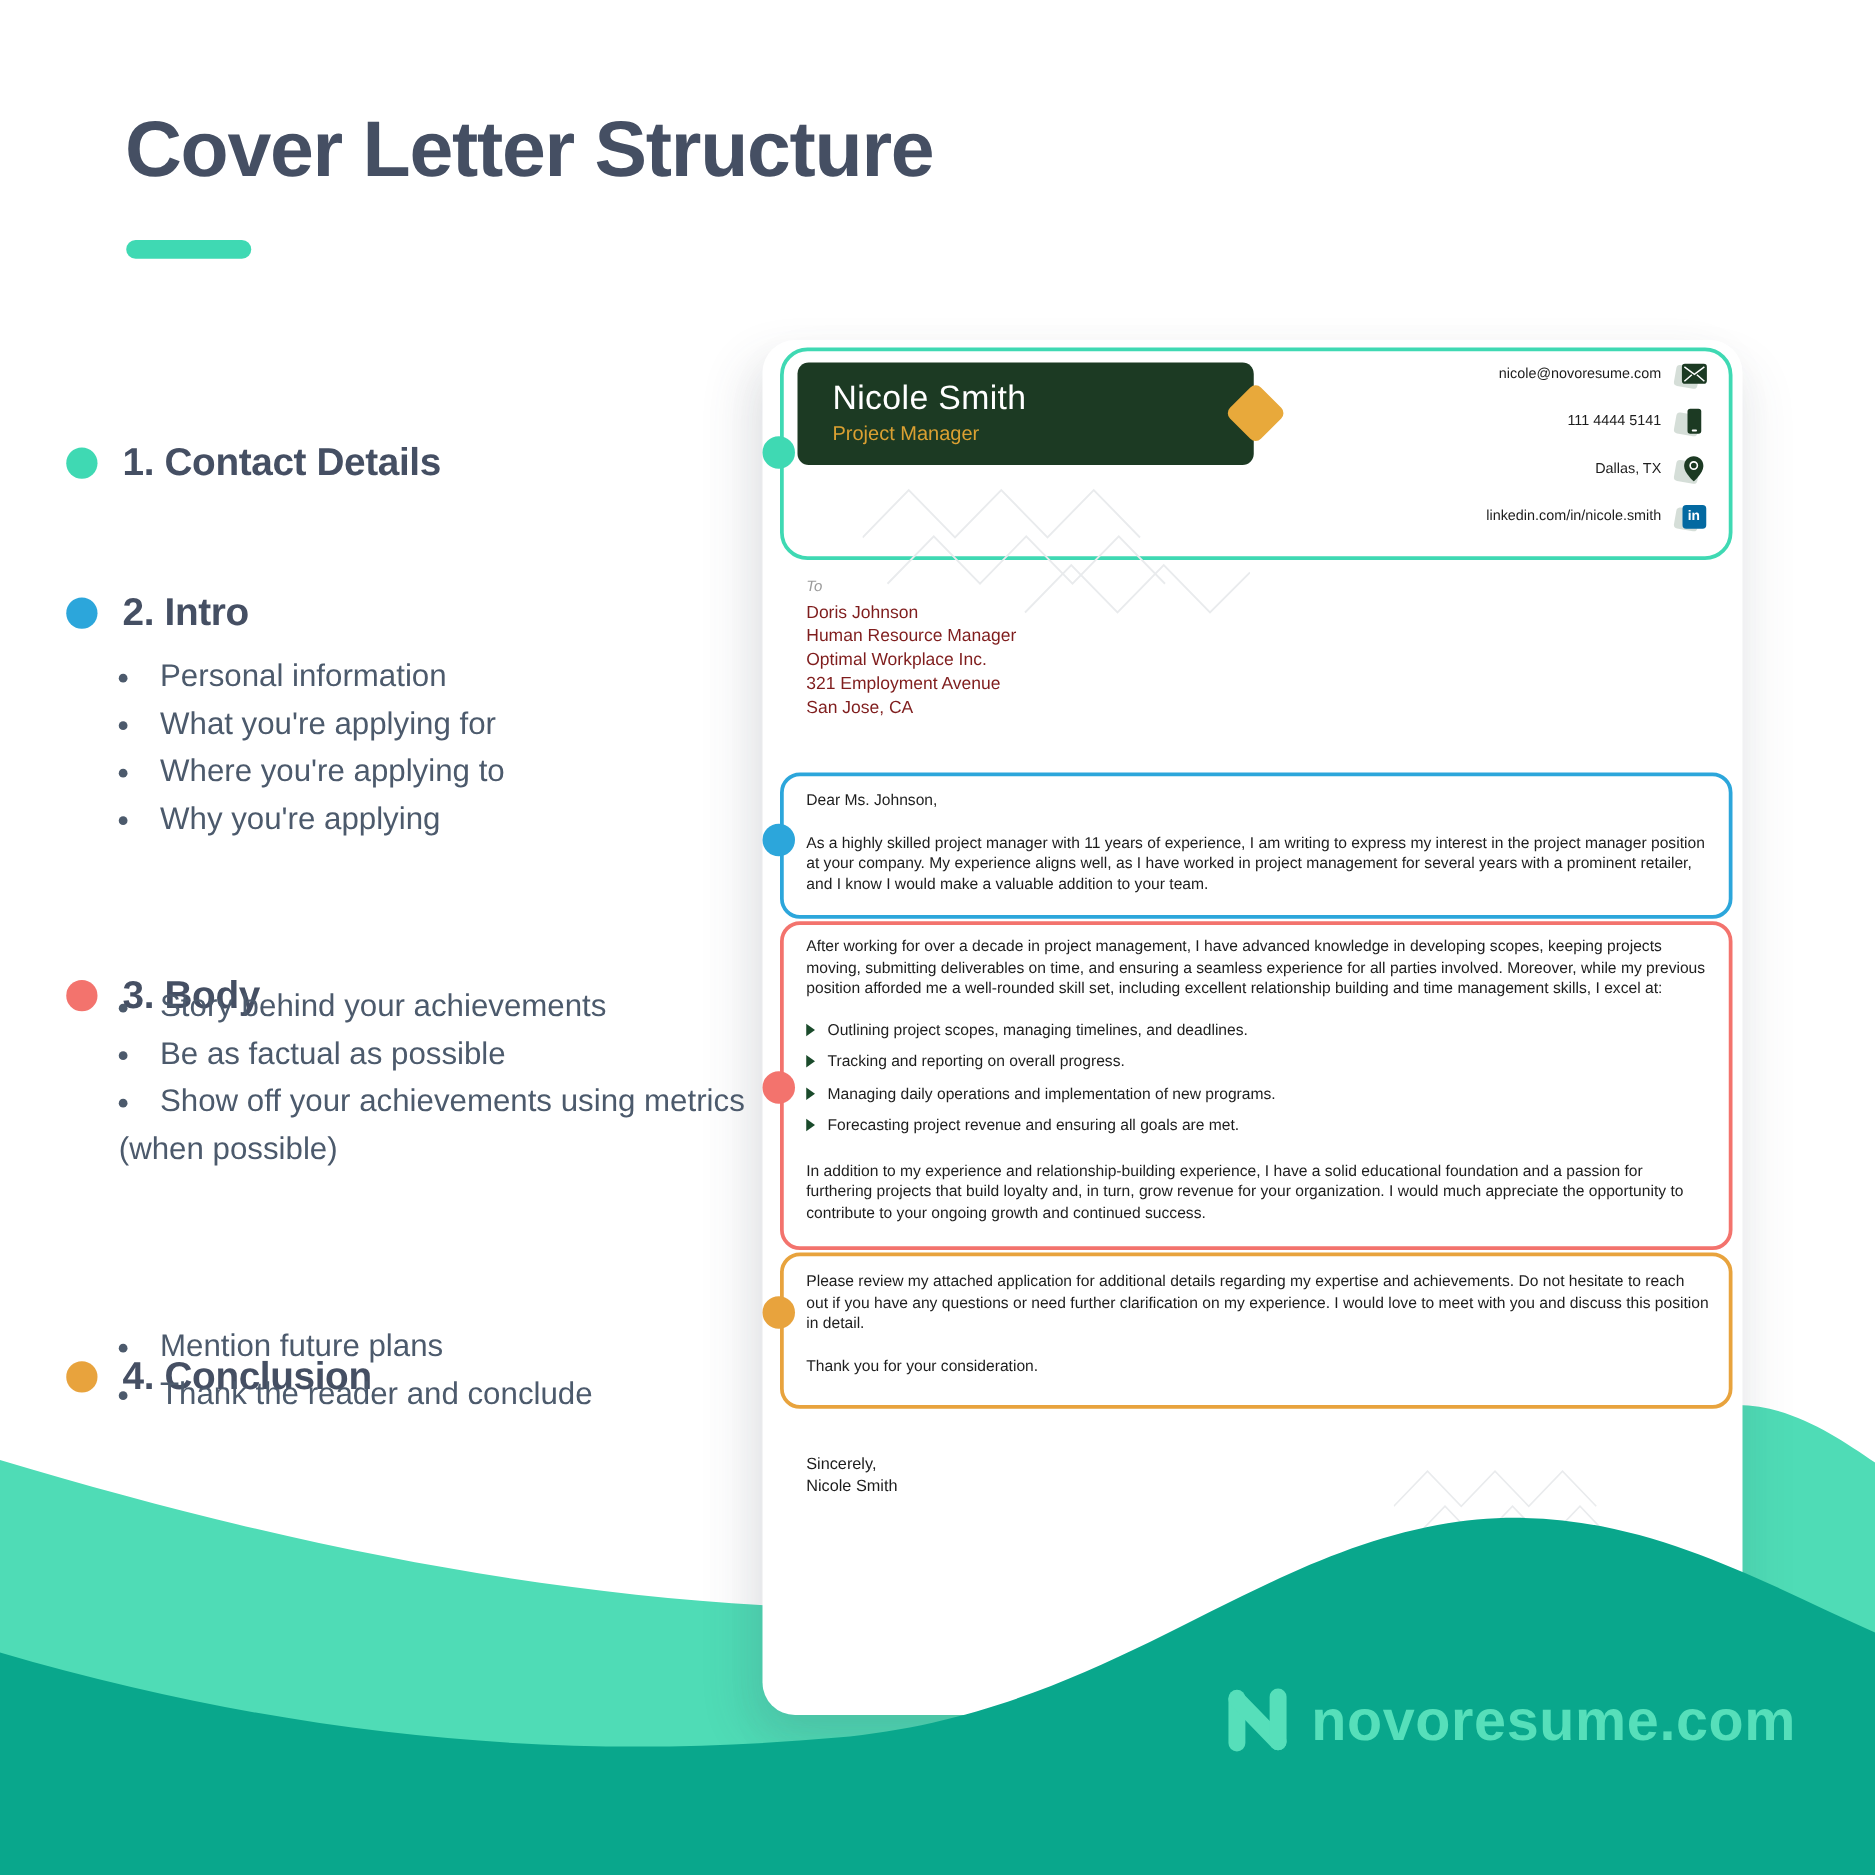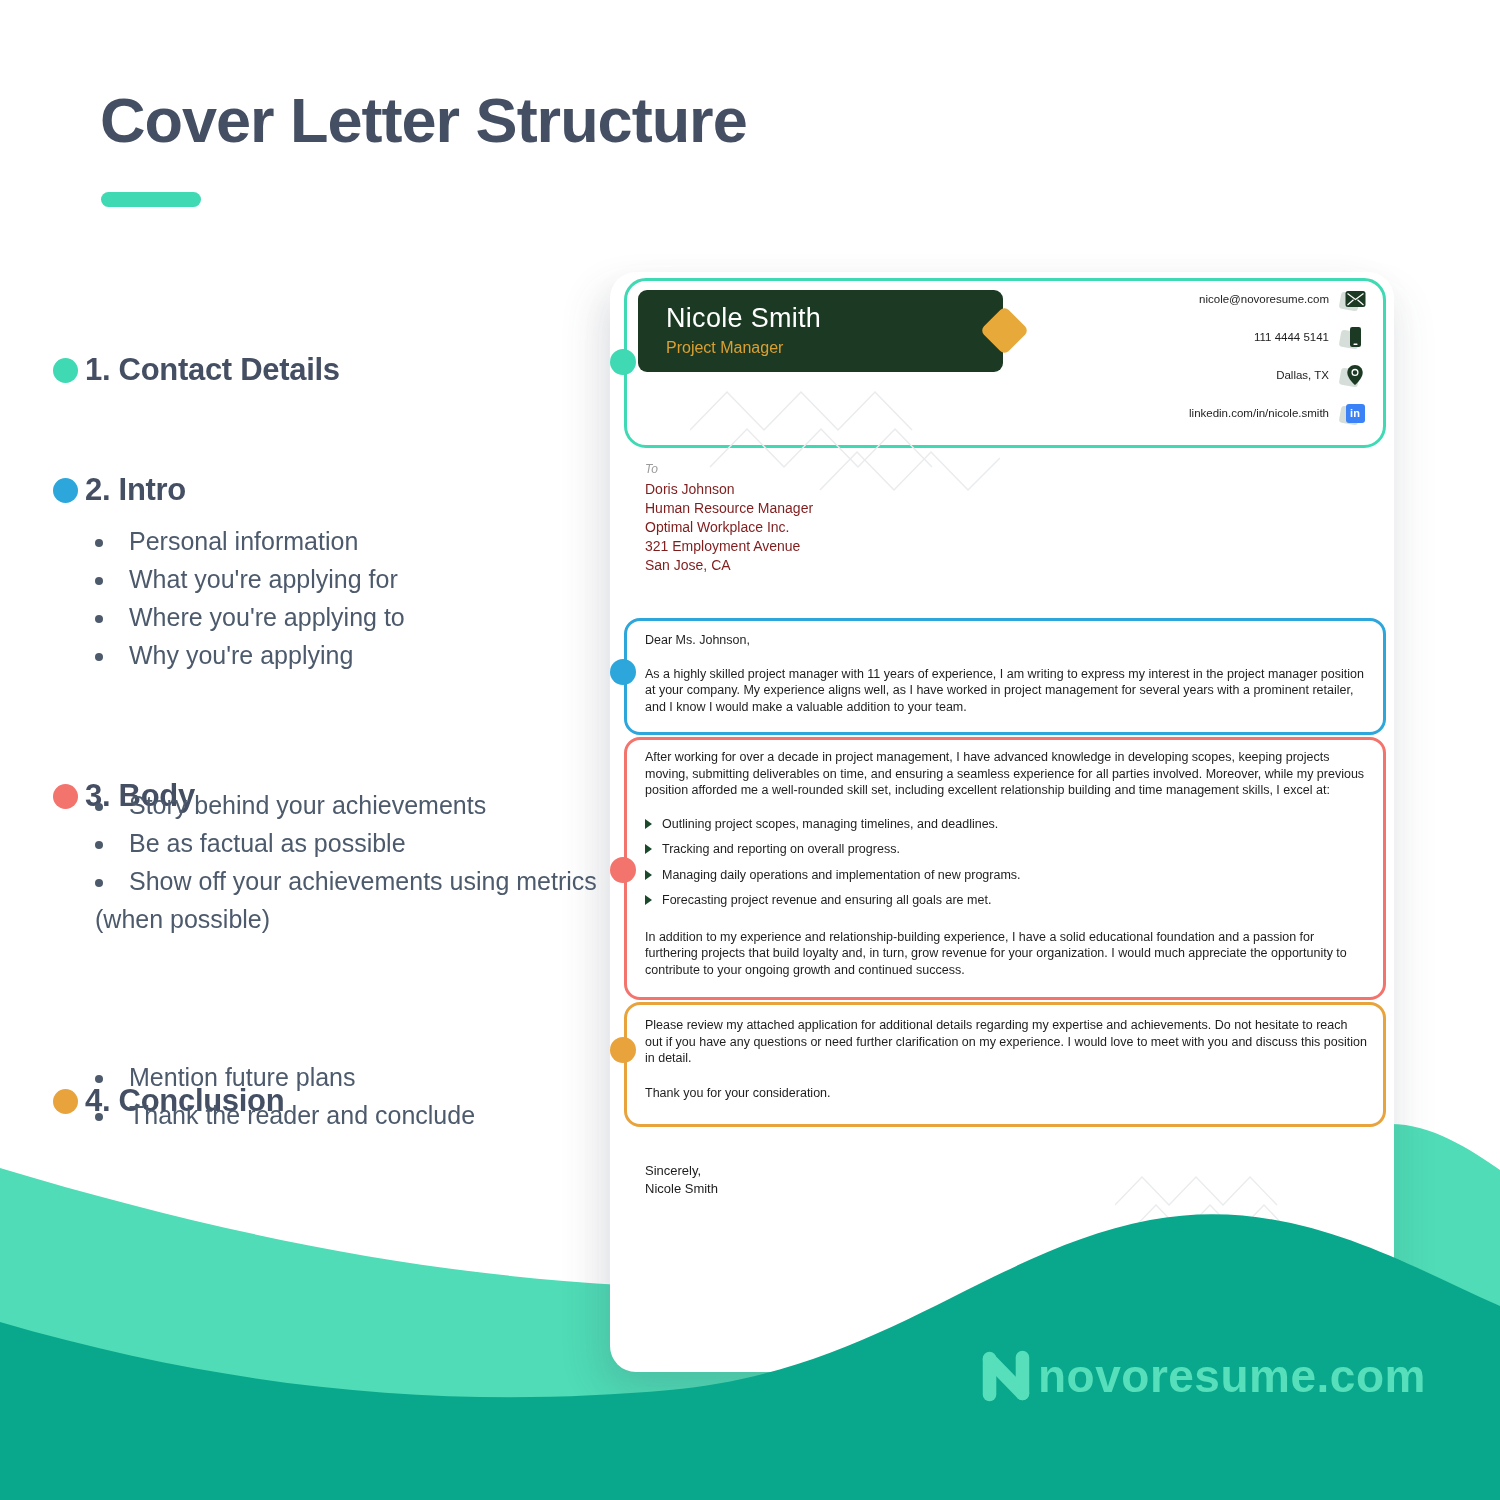--- a/index.html
+++ b/index.html
@@ -15,21 +15,21 @@
   
   .title{
     position:absolute;left:100px;top:84px;z-index:5;
     font-size:63px;font-weight:800;letter-spacing:-1px;color:#454F63;
   }
   .title-underline{
     position:absolute;left:101px;top:192px;width:100px;height:15px;
     border-radius:8px;background:#3FD9B3;z-index:5;
   }
   
-  .side-item{position:absolute;left:53px;display:flex;align-items:center;gap:7px;z-index:5;}
+  .side-item{position:absolute;left:53px;display:flex;align-items:center;gap:20px;z-index:5;}
   .side-bullet{width:25px;height:25px;border-radius:50%;flex:0 0 auto;}
   .side-heading{font-size:31px;font-weight:800;color:#454F63;letter-spacing:-0.3px;white-space:nowrap;}
   .side-sub{
     position:absolute;left:95px;width:520px;z-index:5;
     font-size:25px;color:#4C5A6C;line-height:38px;
   }
   .side-sub ul{margin:0;padding:0;list-style:disc inside;}
   .side-sub li{padding:0;}
   
   .card{
@@ -63,42 +63,42 @@
     display:flex;align-items:center;justify-content:flex-end;gap:15px;
   }
   .contact-row .ctext{font-size:11.5px;color:#1d1d1d;white-space:nowrap;padding-left:48px;}
   .contact-icon{position:relative;width:22px;height:22px;flex:0 0 auto;display:flex;align-items:center;justify-content:center;}
   .contact-icon::before{
     content:"";position:absolute;left:-4px;top:5px;width:19px;height:17px;
     background:#B9C8BE;opacity:0.6;border-radius:3px;transform:rotate(10deg);
   }
   .contact-icon svg{position:relative;z-index:1;}
   .li-badge{
-    position:relative;z-index:1;width:19px;height:19px;background:#3b82f6;border-radius:3px;
+    position:relative;z-index:1;width:19px;height:19px;background:#0369a1;border-radius:3px;
     color:#fff;font-size:11px;font-weight:700;display:flex;align-items:center;justify-content:center;
   }
   .zigzag{position:absolute;pointer-events:none;z-index:2;}
   
   .recipient{position:absolute;left:35px;top:190px;z-index:3;}
   .recipient .to{font-size:12px;font-style:italic;color:#9b9b9b;margin-bottom:4px;}
   .recipient .rline{font-size:14px;color:#7f1d1d;line-height:19px;}
   
   .ltext{font-size:12.5px;line-height:16.5px;color:#1e1e1e;}
   .intro-content{position:absolute;left:35px;top:360px;width:722px;z-index:3;}
   .intro-content .salutation{margin-bottom:17px;}
   .body-content{position:absolute;left:35px;top:477px;width:722px;z-index:3;}
   .body-bullets{margin:17px 0 20px 0;}
   .bullet-row{display:flex;align-items:flex-start;gap:10px;margin-bottom:9px;}
   .tri{width:0;height:0;flex:0 0 auto;margin-top:3px;
     border-left:7px solid #1A4A2B;border-top:5px solid transparent;border-bottom:5px solid transparent;}
   .conclusion-content{position:absolute;left:35px;top:745px;width:722px;z-index:3;}
   .conclusion-content .thanks{margin-top:18px;}
   .signature{position:absolute;left:35px;top:890px;z-index:3;font-size:13px;line-height:18px;color:#1c1c1c;}
   
-  .logo{position:absolute;left:975px;top:1345px;z-index:7;display:flex;align-items:center;gap:1px;}
+  .logo{position:absolute;left:975px;top:1345px;z-index:7;display:flex;align-items:center;gap:12px;}
   .logo-text{font-size:46px;font-weight:800;color:#56DFBA;letter-spacing:0.5px;}
 </style>
 </head>
 <body>
 
 <div class="canvas">
 
   <svg class="wave-svg wave-light-svg" viewBox="0 0 1500 1500">
     <path d="M0 1168 C 280 1252, 520 1292, 780 1288 C 1040 1284, 1200 1160, 1370 1126 C 1420 1116, 1465 1146, 1500 1170 L 1500 1500 L 0 1500 Z" fill="#4FDCB6"></path>
   </svg>

